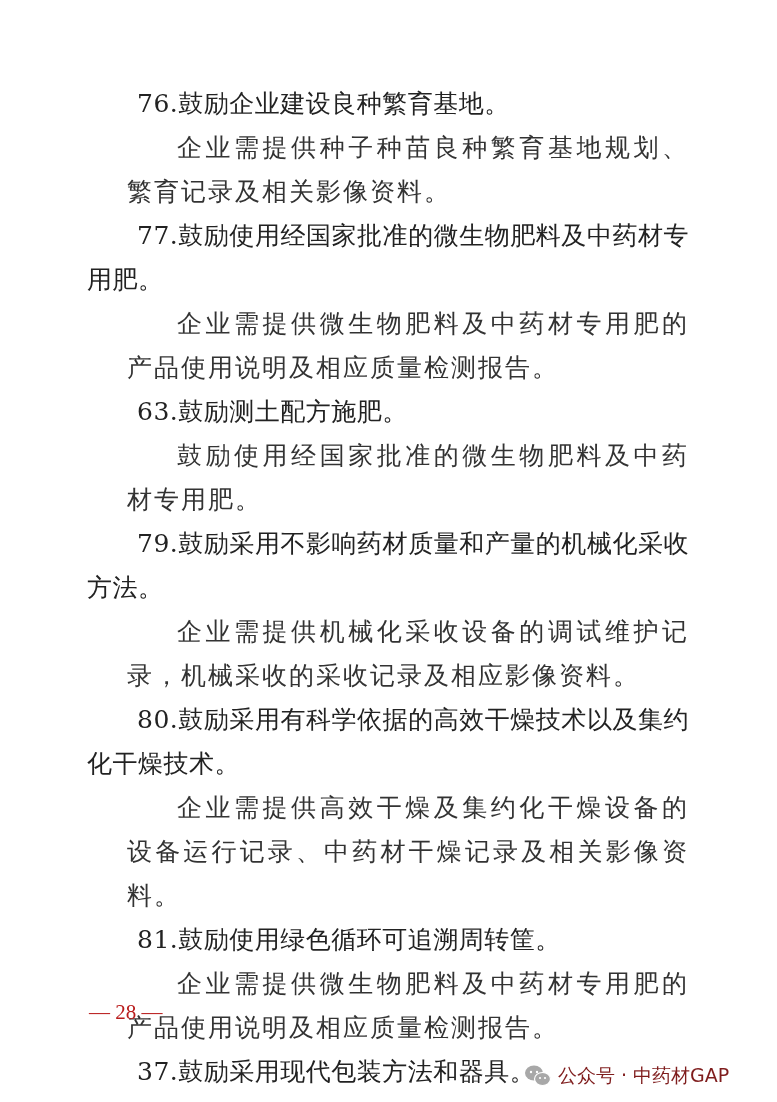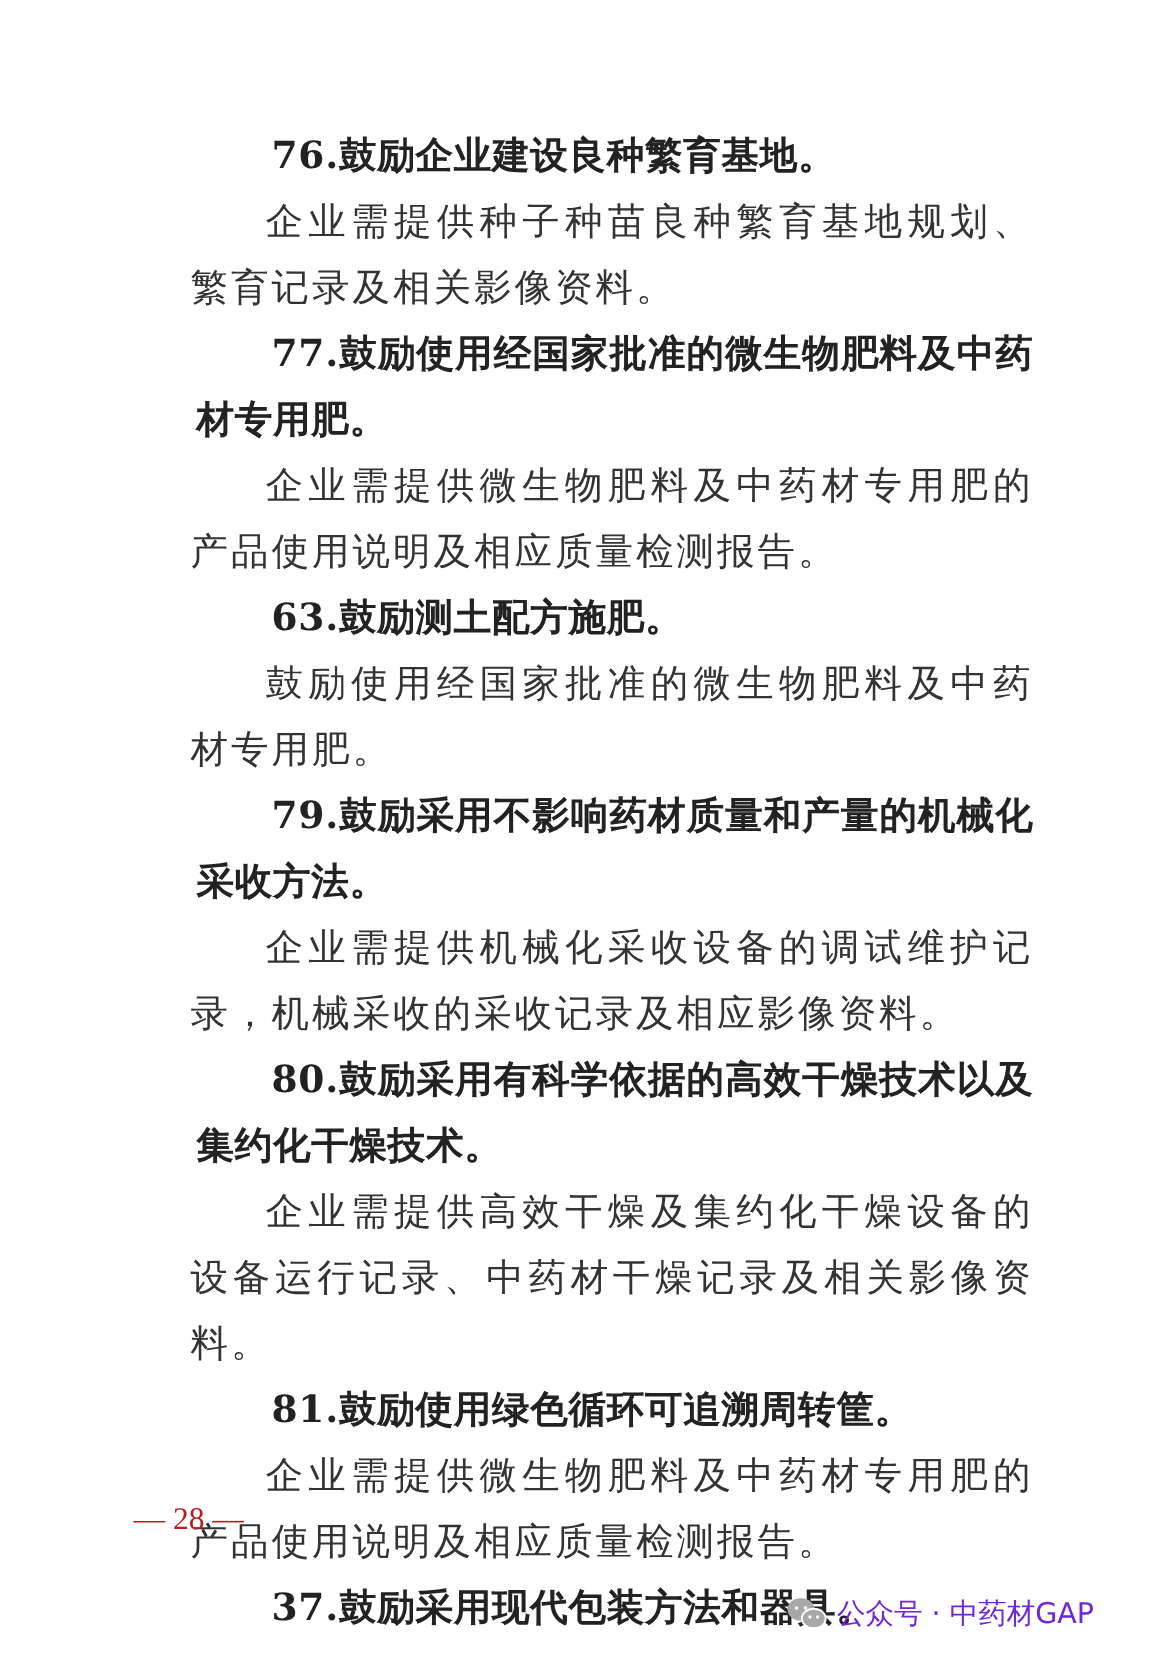--- a/index.html
+++ b/index.html
@@ -23,24 +23,23 @@
     }
     .para {
       font-size: 25px;
       line-height: 44px;
       text-indent: 50px;
       margin: 0;
       letter-spacing: 2px;
       text-align: justify;
     }
     .para.heading {
-      font-weight: bold;
+      font-weight: normal;
       letter-spacing: 0.5px;
       color: #222;
-      margin-left: 44px;
     }
     .para.body {
       font-weight: normal;
       color: #333;
       margin-left: 40px;
     }
     .page-number {
       position: absolute;
       left: 89px;
       top: 998px;
@@ -50,21 +49,21 @@
       font-family: "Liberation Serif", "DejaVu Serif", serif;
     }
     .watermark {
       position: absolute;
       left: 524px;
       top: 1062px;
       height: 28px;
       display: flex;
       align-items: center;
       gap: 6px;
-      color: #6d28d9;
+      color: #7f1d1d;
       font-family: "DejaVu Sans", "Liberation Sans", sans-serif;
       font-size: 19px;
     }
     .wechat-icon {
       width: 28px;
       height: 24px;
       display: inline-block;
     }
   </style>
 </head>

